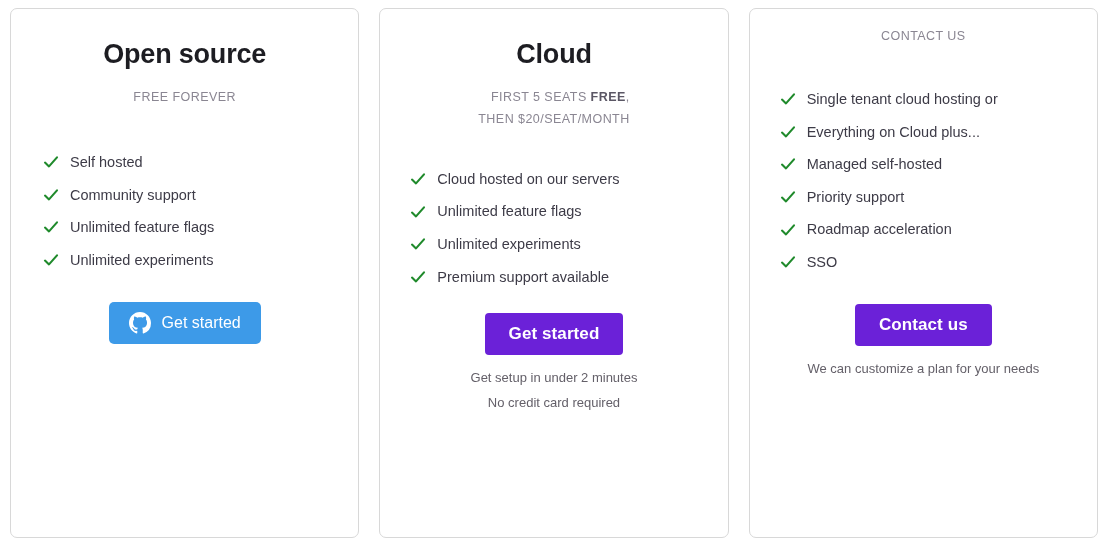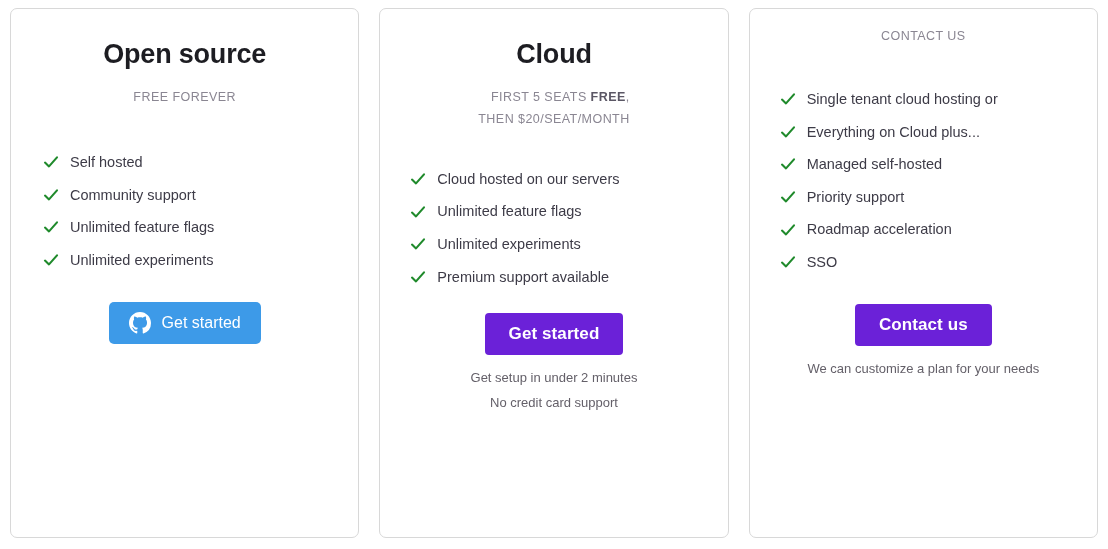--- a/index.html
+++ b/index.html
@@ -244,21 +244,21 @@
         </span>
         <span class="feature-label">Premium support available</span>
       </li>
     </ul>
     <div class="cta-wrap card2">
       <button class="btn btn-primary">
         <span>Get started</span>
       </button>
       <div class="cta-note">
         <div>Get setup in under 2 minutes</div>
-        <div>No credit card support</div>
+        <div>No credit card required</div>
       </div>
     </div>
   </section>
 
   <section class="plan-card">
     <p class="plan-subtitle">
       <span>CONTACT US</span>
     </p>
     <ul class="feature-list start-card3">
       <li class="feature-item">

